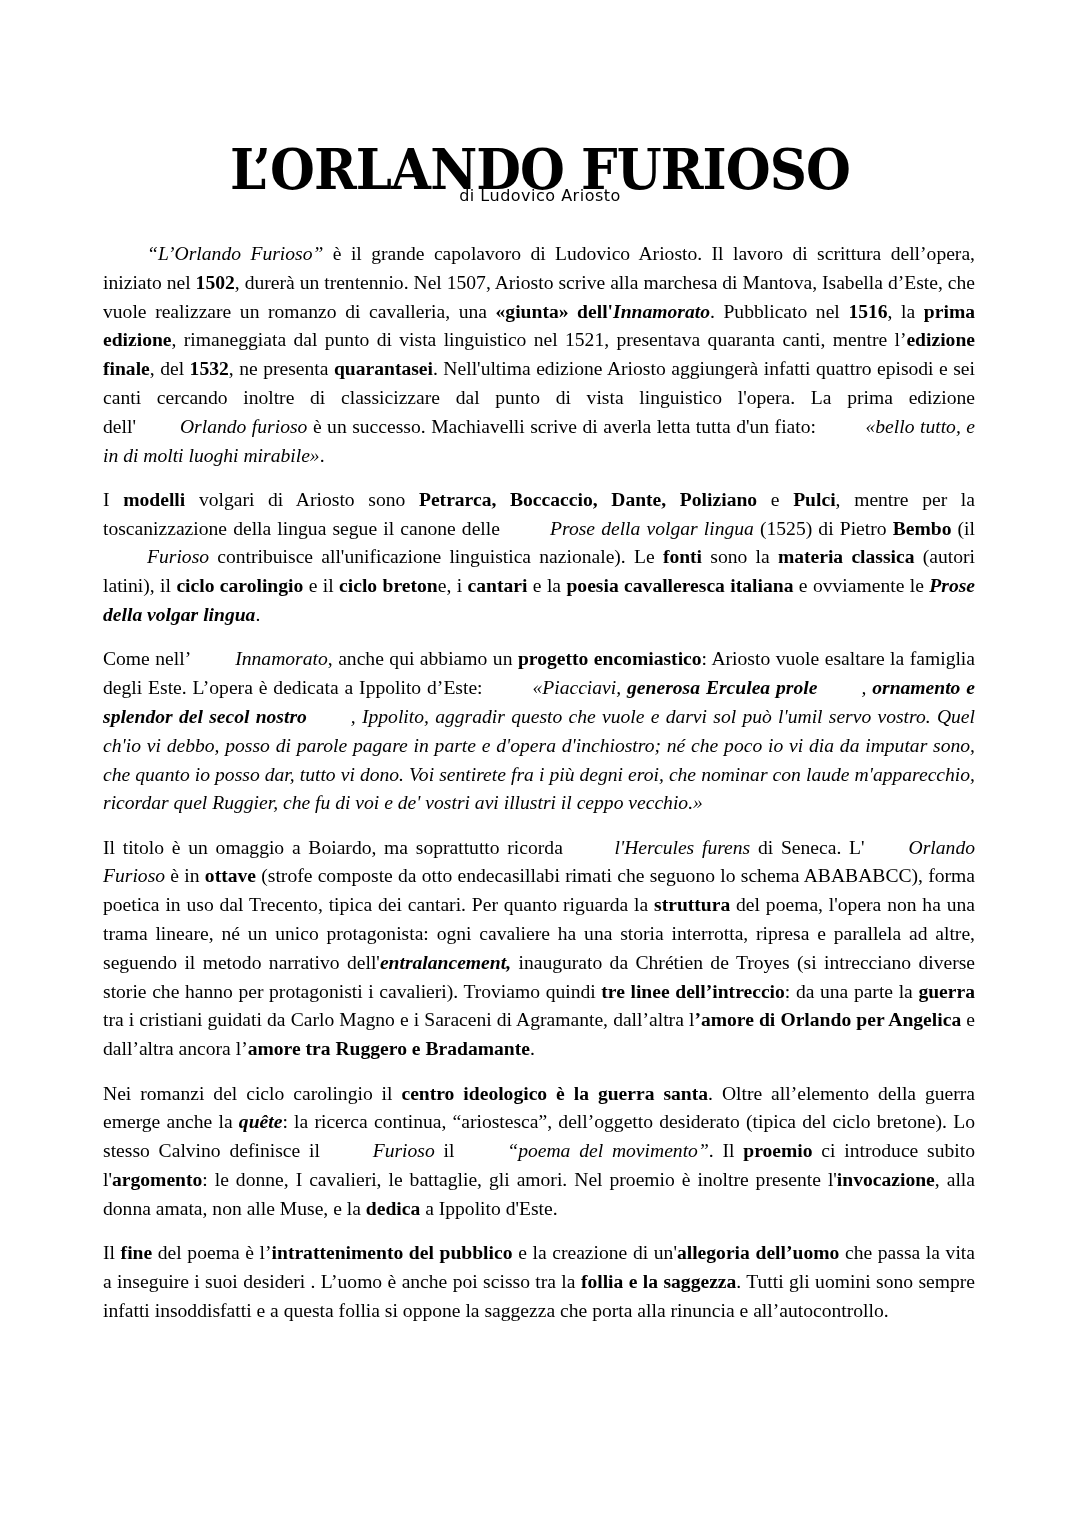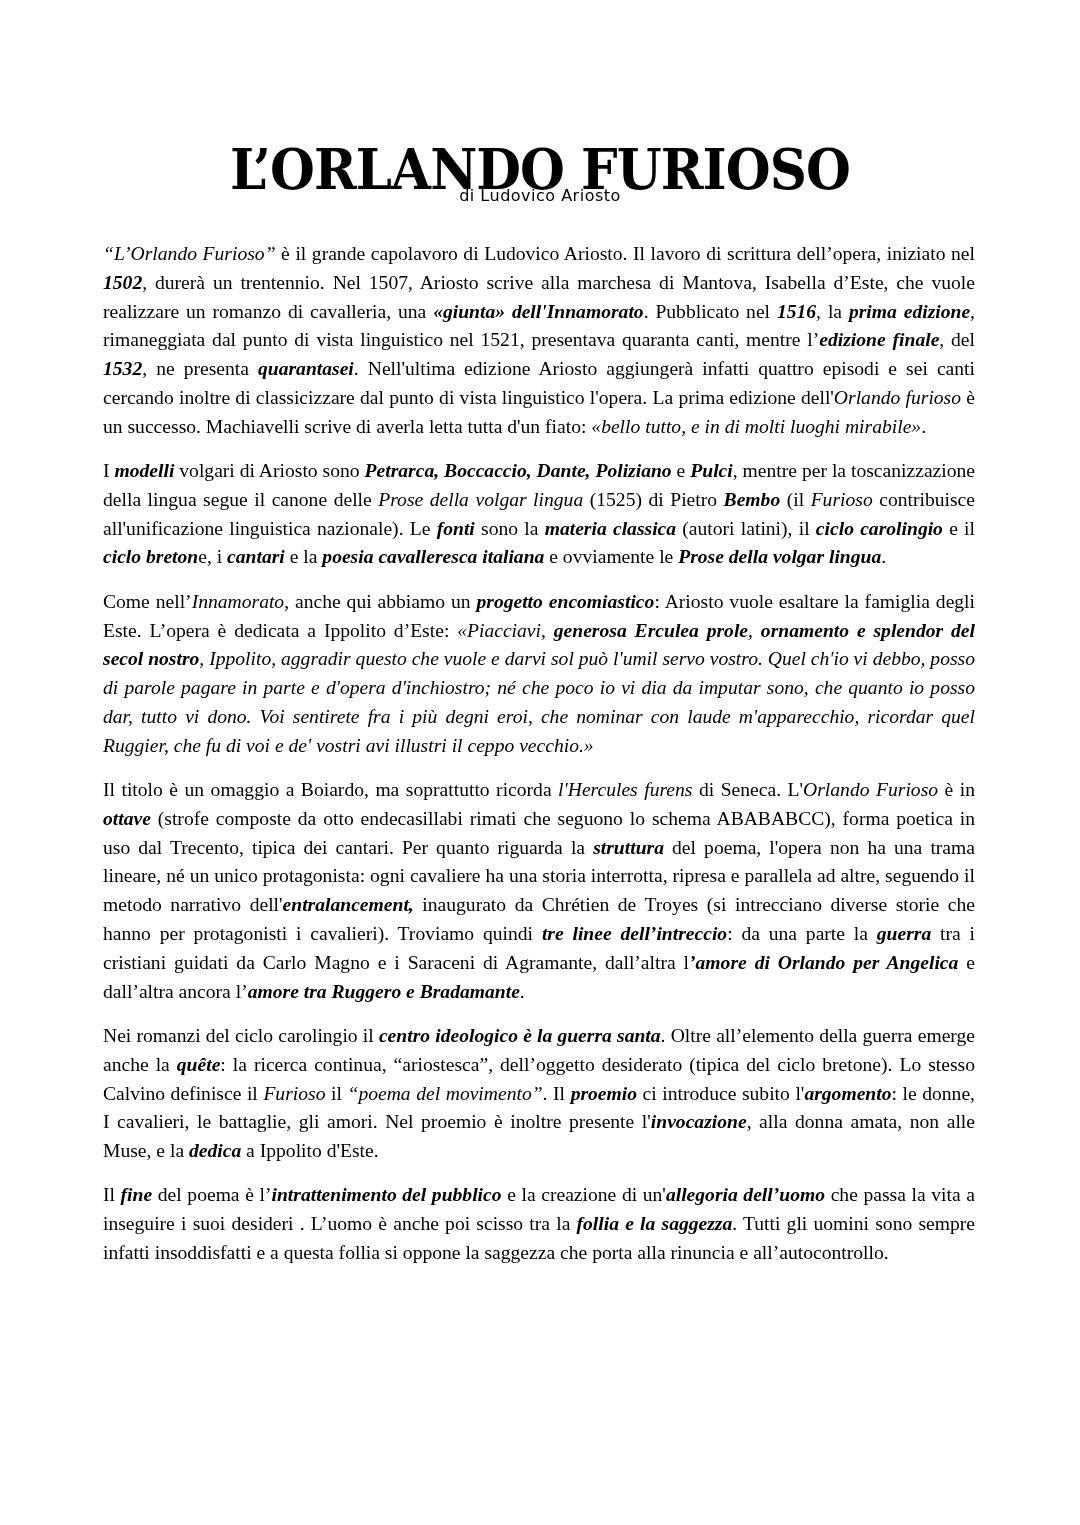--- a/index.html
+++ b/index.html
@@ -13,22 +13,22 @@
   .subtitle {
     position: absolute; left: 0; top: 186px; width: 1080px; text-align: center;
     font-family: "DejaVu Sans", sans-serif; font-size: 16px; letter-spacing: 0.5px;
   }
   .body-text {
     position: absolute; left: 103px; top: 240px; width: 872px;
     font-family: "Liberation Serif", serif; font-size: 19.6px; line-height: 28.8px;
     text-align: justify;
   }
   .para { margin: 0 0 15.5px 0; }
-  .s-b { font-weight: bold; font-style: italic; }
-  .s-i { font-style: italic; }
+  .s-b { font-weight: bold; }
+  .s-i { font-style: italic; margin-left: 44px; }
   .s-bi { font-weight: bold; font-style: italic; }
 </style>
 </head>
 <body>
 
 <div class="page">
   <h1 class="title">L’ORLANDO FURIOSO</h1>
   <div class="subtitle">di Ludovico Ariosto</div>
 
   <div class="body-text">

